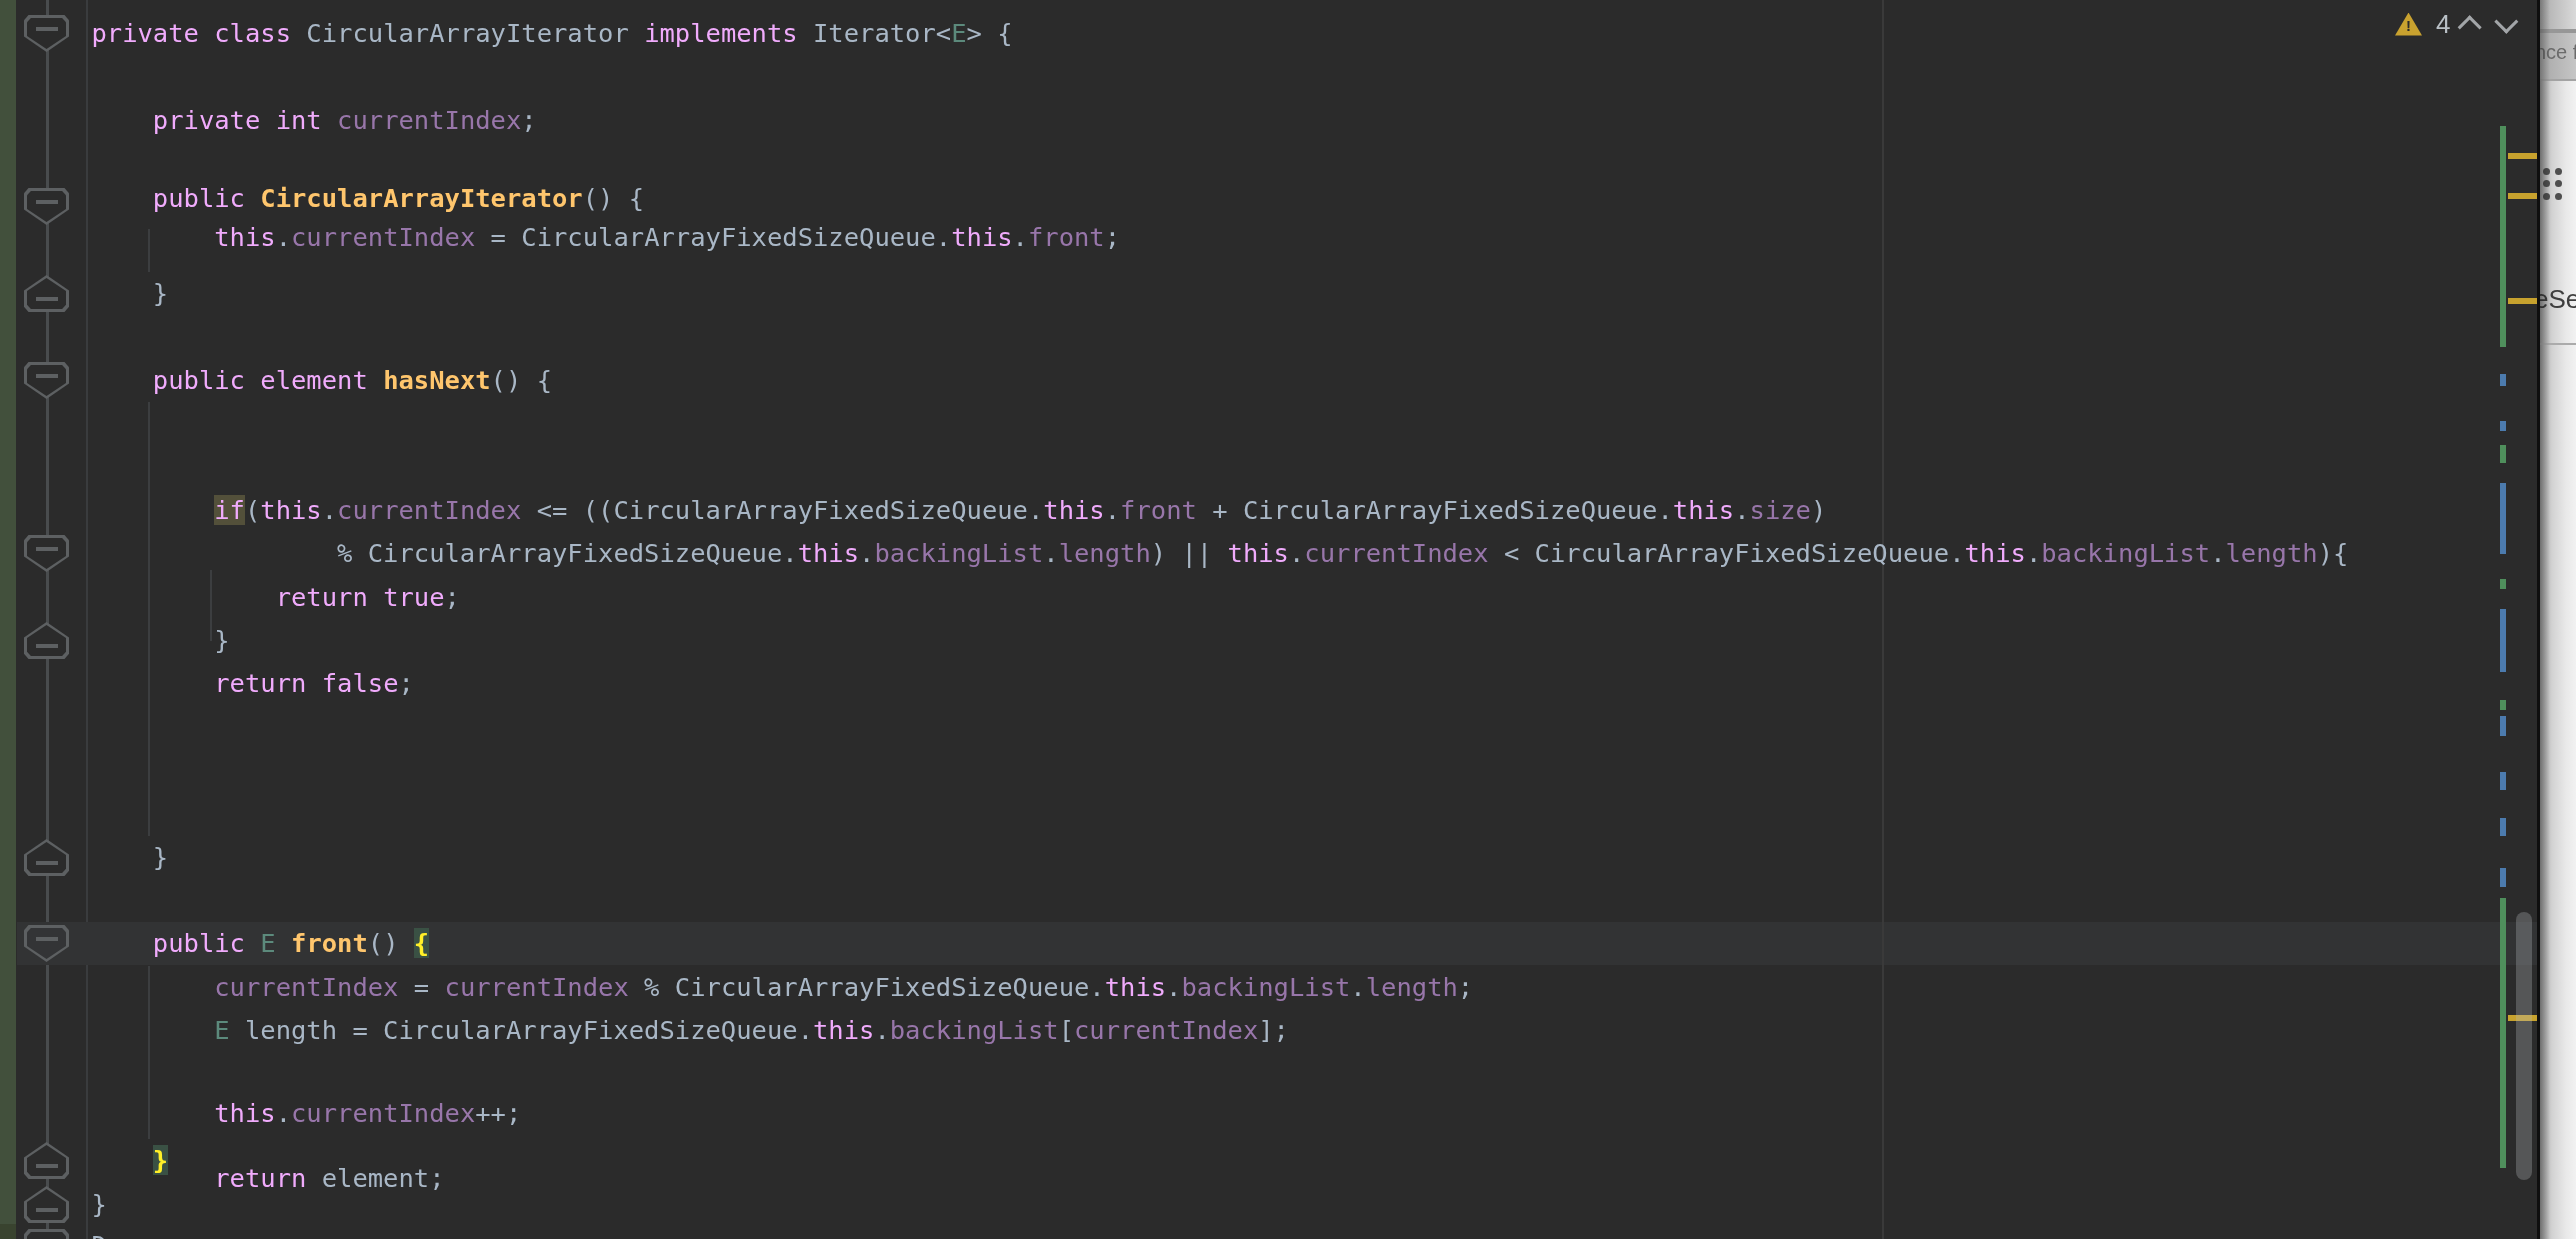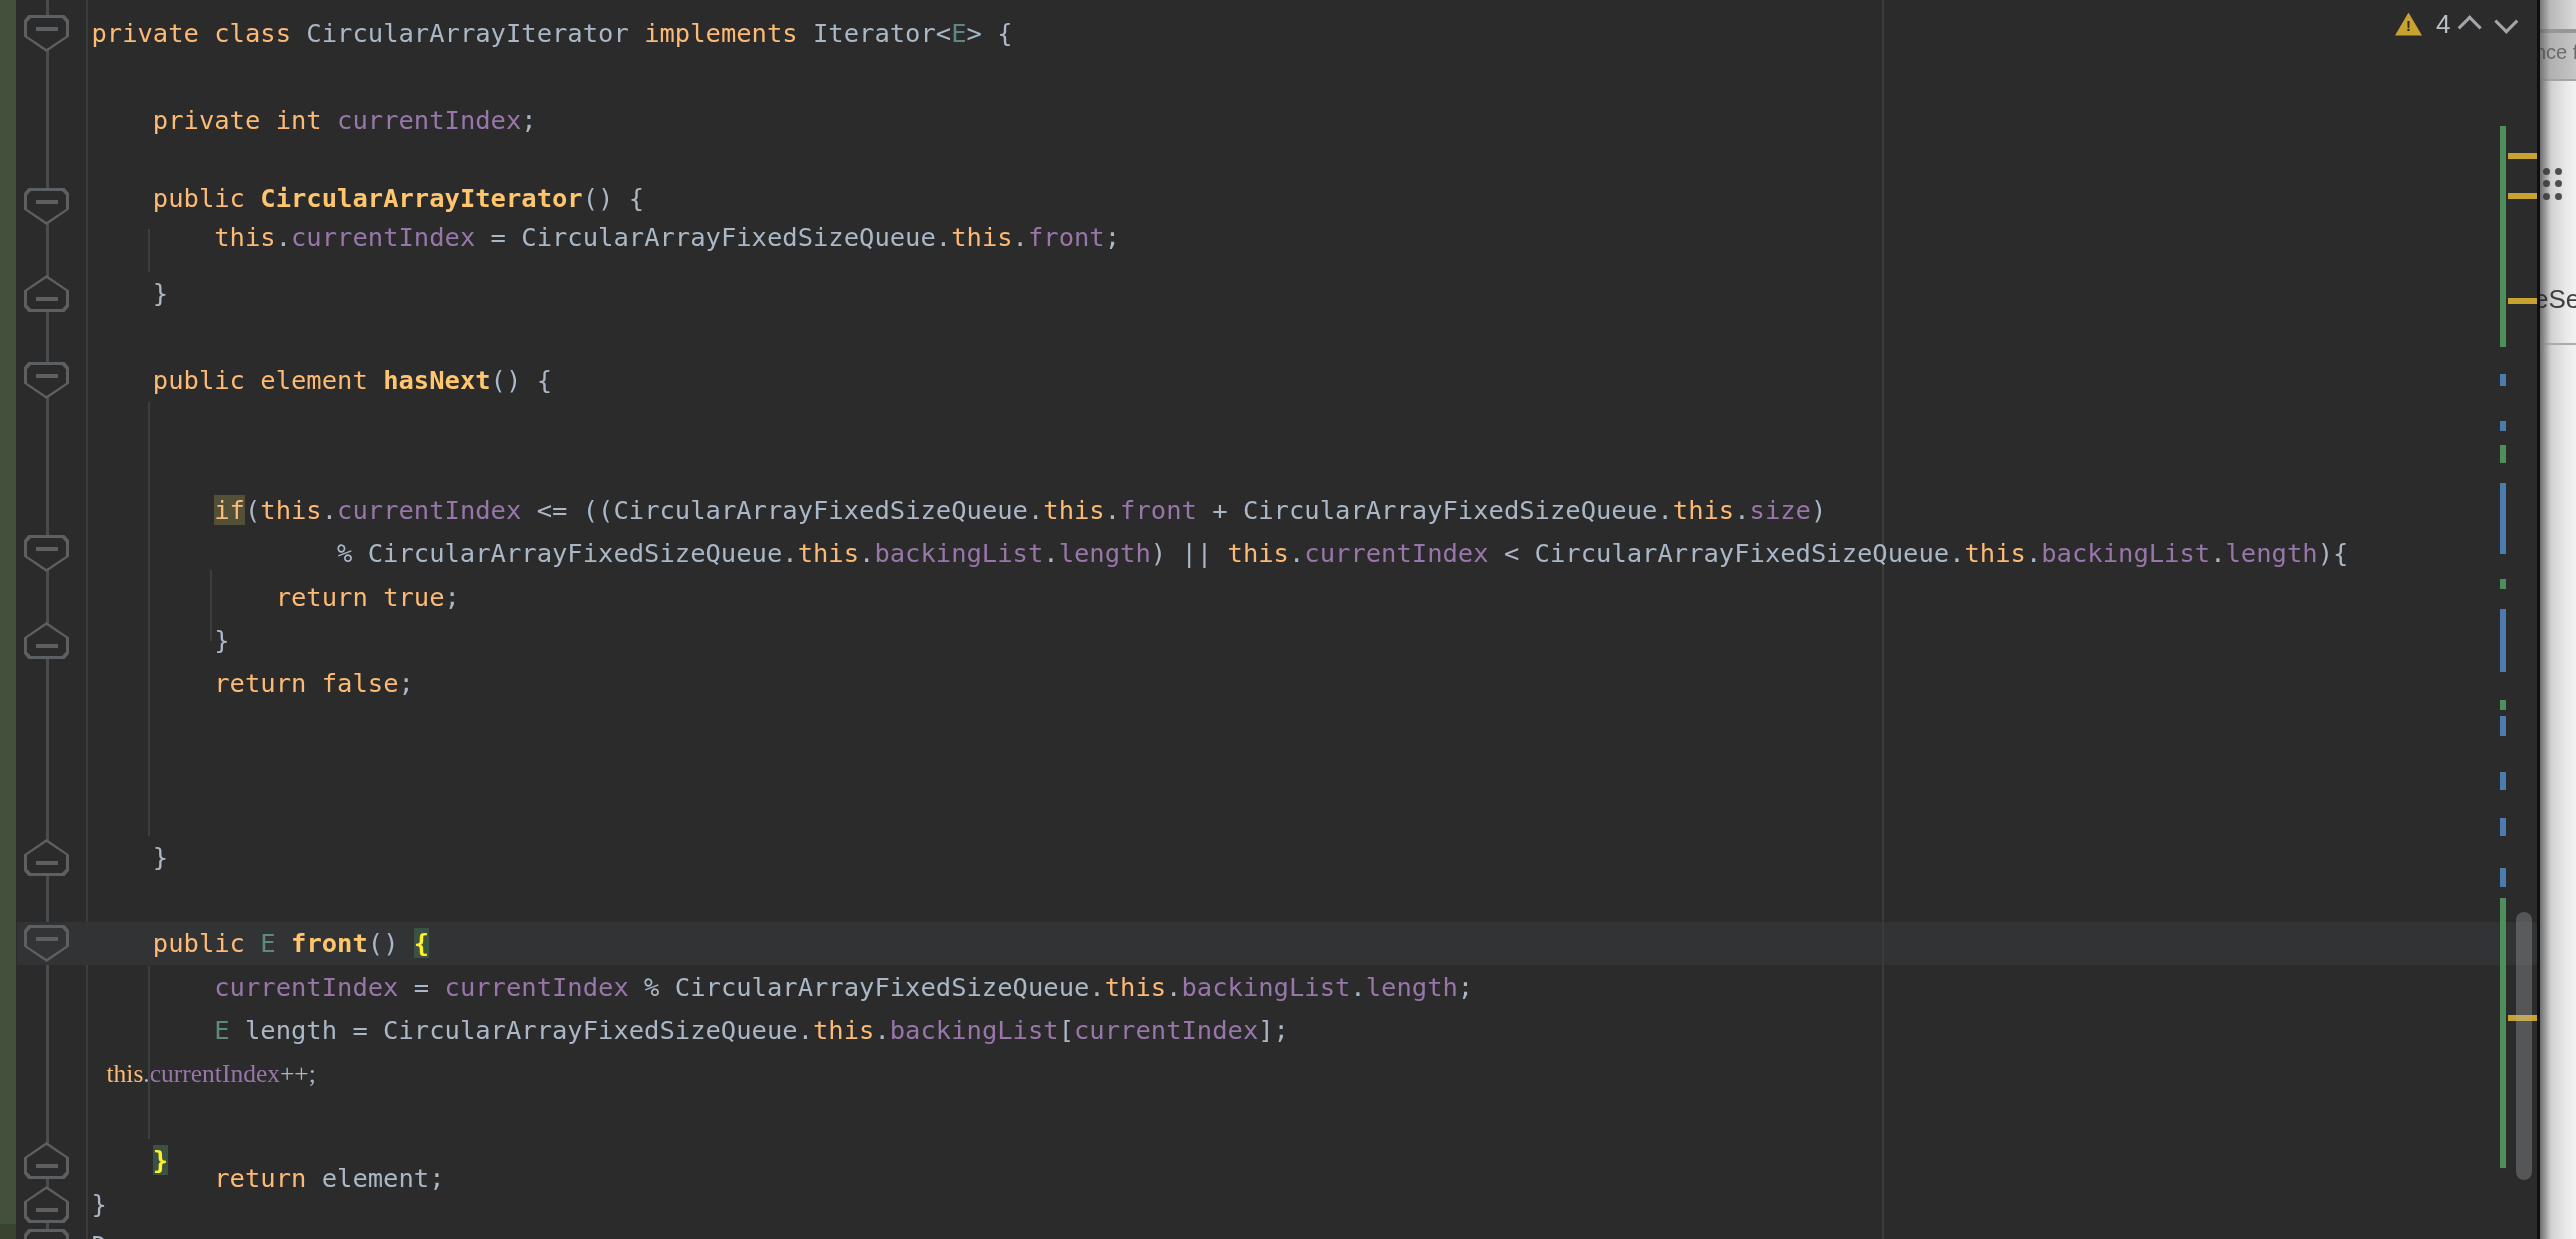--- a/index.html
+++ b/index.html
@@ -15,21 +15,21 @@
 
   
   .indent-guide{width:2px;background:#3C3E40;}
   #margin-guide{left:1882px;top:0;width:2px;height:1240px;background:#3A3A3A;}
   #caret-band{left:17px;top:922px;width:2520px;height:43px;background:#323334;}
 
   
   .row{position:absolute;left:30px;height:43px;line-height:43px;white-space:pre;
        font-size:25.5px;color:#A9B7C6;}
   .seg-d{color:#A9B7C6;}
-  .seg-k{color:#fdba74;}
+  .seg-k{color:#f0abfc;}
   .seg-f{color:#9876AA;}
   .seg-m{color:#FFC66D;font-weight:bold;}
   .seg-t{color:#5C8A7C;}
   .seg-b{color:#FFEF28;font-weight:bold;background:#3A5144;}
   .hl-word{background:#53503A;}
 
   
   .fold{position:absolute;left:24px;width:45px;height:37px;}
   .fold .o,.fold .i{position:absolute;}
   .fold .o{inset:0;background:#5D6062;}
@@ -109,21 +109,21 @@
       <div class="row" style="top: 359px;"><span class="seg-d">        </span><span class="seg-k">public</span><span class="seg-d"> </span><span class="seg-k">element</span><span class="seg-d"> </span><span class="seg-m">hasNext</span><span class="seg-d">() {</span></div>
       <div class="row" style="top: 489px;"><span class="seg-d">            </span><span class="seg-k hl-word">if</span><span class="seg-d">(</span><span class="seg-k">this</span><span class="seg-d">.</span><span class="seg-f">currentIndex</span><span class="seg-d"> &lt;= ((CircularArrayFixedSizeQueue.</span><span class="seg-k">this</span><span class="seg-d">.</span><span class="seg-f">front</span><span class="seg-d"> + CircularArrayFixedSizeQueue.</span><span class="seg-k">this</span><span class="seg-d">.</span><span class="seg-f">size</span><span class="seg-d">)</span></div>
       <div class="row" style="top: 532px;"><span class="seg-d">                    % CircularArrayFixedSizeQueue.</span><span class="seg-k">this</span><span class="seg-d">.</span><span class="seg-f">backingList</span><span class="seg-d">.</span><span class="seg-f">length</span><span class="seg-d">) || </span><span class="seg-k">this</span><span class="seg-d">.</span><span class="seg-f">currentIndex</span><span class="seg-d"> &lt; CircularArrayFixedSizeQueue.</span><span class="seg-k">this</span><span class="seg-d">.</span><span class="seg-f">backingList</span><span class="seg-d">.</span><span class="seg-f">length</span><span class="seg-d">){</span></div>
       <div class="row" style="top: 576px;"><span class="seg-d">                </span><span class="seg-k">return</span><span class="seg-d"> </span><span class="seg-k">true</span><span class="seg-d">;</span></div>
       <div class="row" style="top: 619px;"><span class="seg-d">            }</span></div>
       <div class="row" style="top: 662px;"><span class="seg-d">            </span><span class="seg-k">return</span><span class="seg-d"> </span><span class="seg-k">false</span><span class="seg-d">;</span></div>
       <div class="row" style="top: 836px;"><span class="seg-d">        }</span></div>
       <div class="row" style="top: 922px;"><span class="seg-d">        </span><span class="seg-k">public</span><span class="seg-d"> </span><span class="seg-t">E</span><span class="seg-d"> </span><span class="seg-m">front</span><span class="seg-d">() </span><span class="seg-b">{</span></div>
       <div class="row" style="top: 966px;"><span class="seg-d">            </span><span class="seg-f">currentIndex</span><span class="seg-d"> = </span><span class="seg-f">currentIndex</span><span class="seg-d"> % CircularArrayFixedSizeQueue.</span><span class="seg-k">this</span><span class="seg-d">.</span><span class="seg-f">backingList</span><span class="seg-d">.</span><span class="seg-f">length</span><span class="seg-d">;</span></div>
       <div class="row" style="top: 1009px;"><span class="seg-d">            </span><span class="seg-t">E</span><span class="seg-d"> length = CircularArrayFixedSizeQueue.</span><span class="seg-k">this</span><span class="seg-d">.</span><span class="seg-f">backingList</span><span class="seg-d">[</span><span class="seg-f">currentIndex</span><span class="seg-d">];</span></div>
-      <div class="row" style="top: 1052px; font-family: Liberation Serif, serif;"><span class="seg-d">            </span><span class="seg-k">this</span><span class="seg-d">.</span><span class="seg-f">currentIndex</span><span class="seg-d">++;</span></div>
+      <div class="row" style="top: 1092px;"><span class="seg-d">            </span><span class="seg-k">this</span><span class="seg-d">.</span><span class="seg-f">currentIndex</span><span class="seg-d">++;</span></div>
       <div class="row" style="top: 1157px;"><span class="seg-d">            </span><span class="seg-k">return</span><span class="seg-d"> element;</span></div>
       <div class="row" style="top: 1139px;"><span class="seg-d">        </span><span class="seg-b">}</span></div>
       <div class="row" style="top: 1183px;"><span class="seg-d">    }</span></div>
       <div class="row" style="top: 1224px;"><span class="seg-d">    D</span></div>
     </div>
   <div id="gutter-layer">
       <div class="fold start" style="top: 15px;">
         <div class="o"></div>
         <div class="i"></div>
         <div class="dash"></div>

